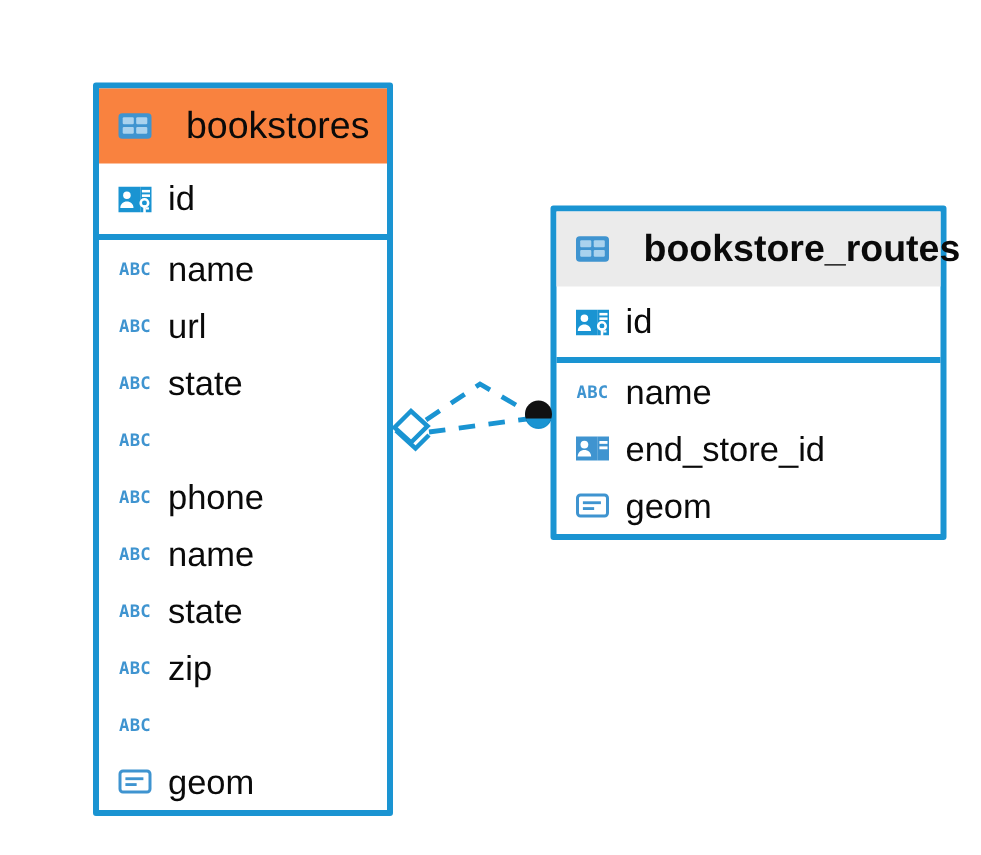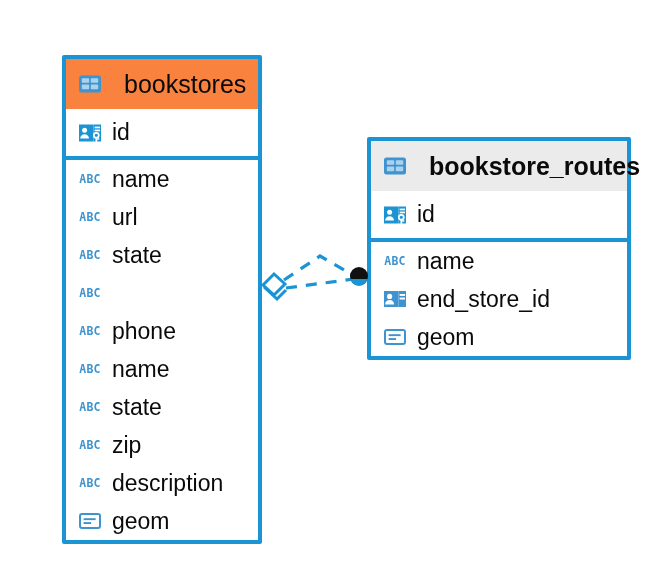--- a/index.html
+++ b/index.html
@@ -200,21 +200,20 @@
         </span>
         <span class="field-label">zip</span>
       </div>
 
       <div class="field-row">
         <span class="icon">
           <svg width="26" height="20" viewBox="0 0 26 20">
             <text x="13" y="14" text-anchor="middle" font-family="'DejaVu Sans Mono', monospace" font-size="11.5" font-weight="bold" letter-spacing="0.2" fill="#3f94d0">ABC</text>
           </svg>
         </span>
-        <span class="field-label">description</span>
       </div>
 
       <div class="field-row">
         <span class="icon">
           <svg width="26" height="26" viewBox="0 0 26 26">
             <rect x="3" y="6" width="20" height="14" rx="2" fill="#ffffff" stroke="#3f94d0" stroke-width="2"></rect>
             <rect x="6.6" y="10.2" width="12" height="1.9" fill="#3f94d0"></rect>
             <rect x="6.6" y="14.1" width="7.5" height="1.9" fill="#3f94d0"></rect>
           </svg>
         </span>

